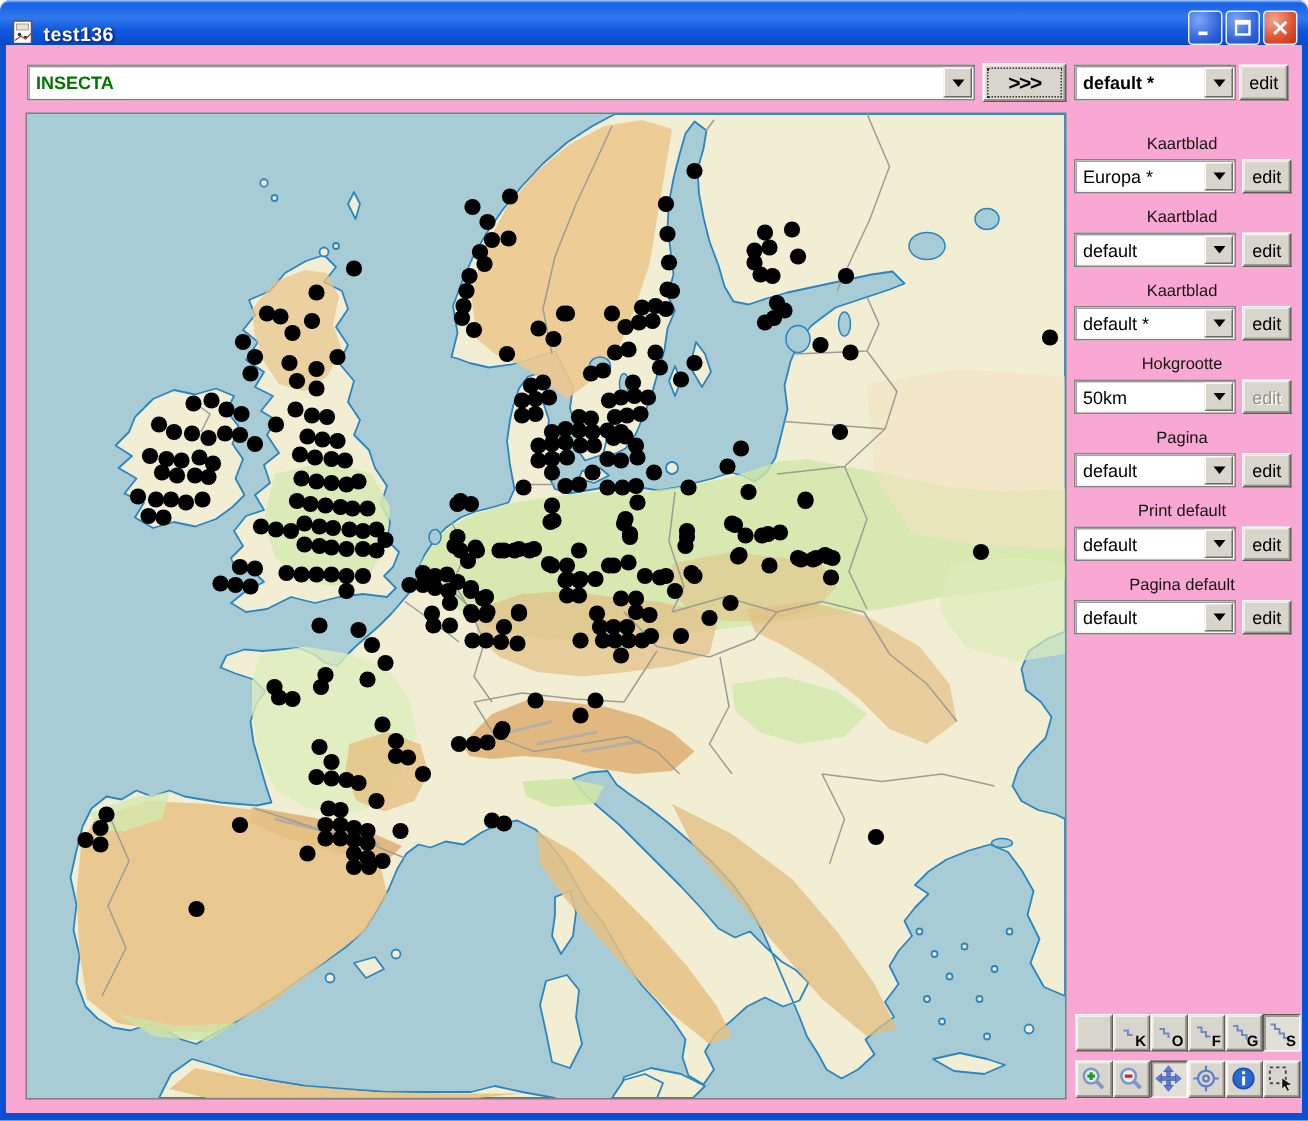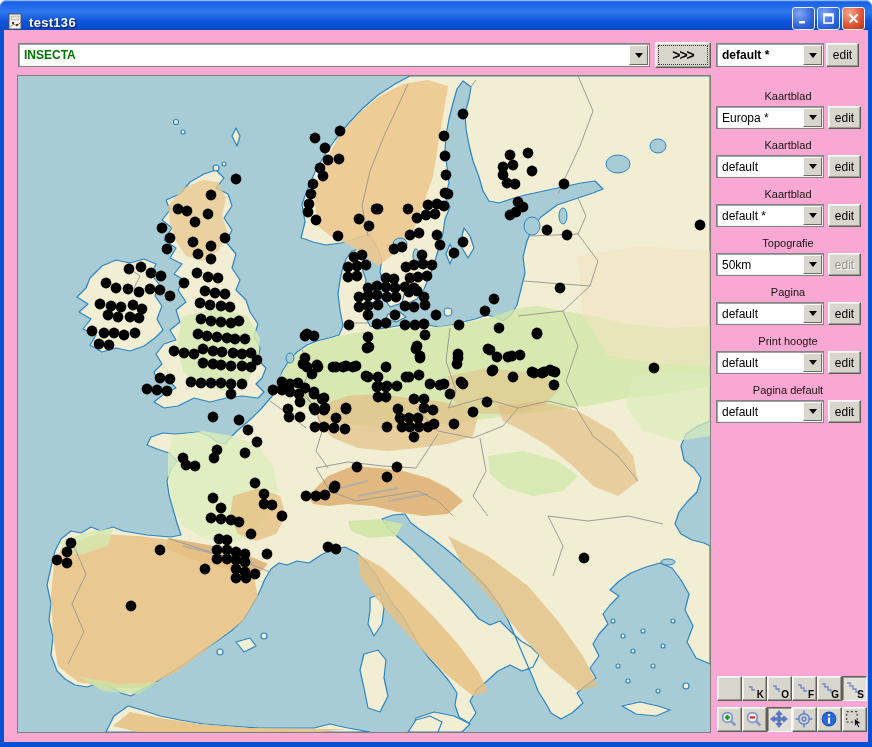--- a/index.html
+++ b/index.html
@@ -644,21 +644,21 @@
           <div class="combo">
             <span class="val">default *</span>
             <span class="drop">
                 <span class="tri"></span>
               </span>
           </div>
           <div class="btn edit">edit</div>
         </div>
       </div>
       <div class="group">
-        <div class="glabel">Topografie</div>
+        <div class="glabel">Hokgrootte</div>
         <div class="row">
           <div class="combo">
             <span class="val">50km</span>
             <span class="drop">
                 <span class="tri"></span>
               </span>
           </div>
           <div class="btn edit disabled">edit</div>
         </div>
       </div>
@@ -668,21 +668,21 @@
           <div class="combo">
             <span class="val">default</span>
             <span class="drop">
                 <span class="tri"></span>
               </span>
           </div>
           <div class="btn edit">edit</div>
         </div>
       </div>
       <div class="group">
-        <div class="glabel">Print hoogte</div>
+        <div class="glabel">Print default</div>
         <div class="row">
           <div class="combo">
             <span class="val">default</span>
             <span class="drop">
                 <span class="tri"></span>
               </span>
           </div>
           <div class="btn edit">edit</div>
         </div>
       </div>

